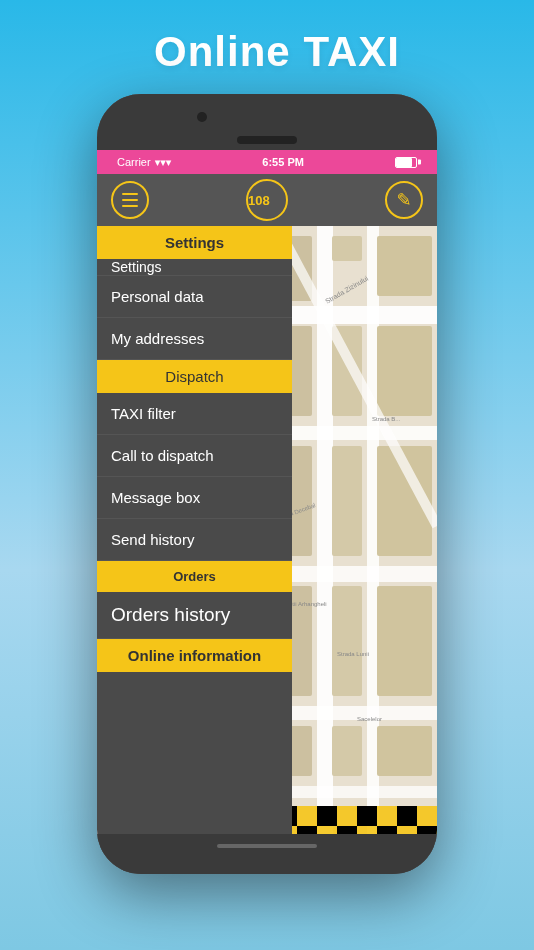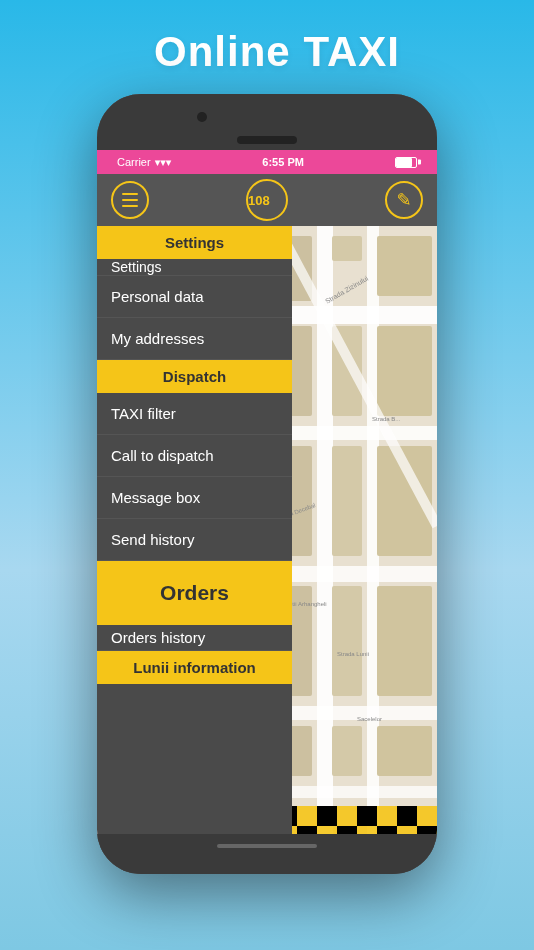--- a/index.html
+++ b/index.html
@@ -339,45 +339,45 @@
         <div class="menu-item" style="font-size:14px; padding:0 14px;">
           <span>Settings</span>
         </div>
         <div class="menu-item" style="font-size:15px; padding:12px 14px;">
           <span>Personal data</span>
         </div>
         <div class="menu-item" style="font-size:15px; padding:12px 14px;">
           <span>My addresses</span>
         </div>
 
+        <div class="section-header" style="background:#f5c518; color:#333; text-align:center; font-weight:400; padding:8px; font-size:15px;">
+          <span>Dispatch</span>
+        </div>
+        <div class="menu-item" style="font-size:15px; padding:12px 14px;">
+          <span>TAXI filter</span>
+        </div>
+        <div class="menu-item" style="font-size:15px; padding:12px 14px;">
+          <span>Call to dispatch</span>
+        </div>
+        <div class="menu-item" style="font-size:15px; padding:12px 14px;">
+          <span>Message box</span>
+        </div>
+        <div class="menu-item" style="font-size:15px; padding:12px 14px;">
+          <span>Send history</span>
+        </div>
+
+        <div class="section-header" style="background:#f5c518; color:#333; text-align:center; font-weight:700; padding:8px; font-size:13px;">
+          <span>Orders</span>
+        </div>
+        <div class="menu-item" style="font-size:19px; padding:12px 14px;">
+          <span>Orders history</span>
+        </div>
+
         <div class="section-header" style="background:#f5c518; color:#333; text-align:center; font-weight:700; padding:8px; font-size:15px;">
-          <span>Dispatch</span>
-        </div>
-        <div class="menu-item" style="font-size:15px; padding:12px 14px;">
-          <span>TAXI filter</span>
-        </div>
-        <div class="menu-item" style="font-size:15px; padding:12px 14px;">
-          <span>Call to dispatch</span>
-        </div>
-        <div class="menu-item" style="font-size:15px; padding:12px 14px;">
-          <span>Message box</span>
-        </div>
-        <div class="menu-item" style="font-size:15px; padding:12px 14px;">
-          <span>Send history</span>
-        </div>
-
-        <div class="section-header" style="background:#f5c518; color:#333; text-align:center; font-weight:700; padding:20px; font-size:21px;">
-          <span>Orders</span>
-        </div>
-        <div class="menu-item" style="font-size:15px; padding:4px 14px;">
-          <span>Orders history</span>
-        </div>
-
-        <div class="section-header" style="background:#f5c518; color:#333; text-align:center; font-weight:700; padding:8px; font-size:15px;">
-          <span>Lunii information</span>
+          <span>Online information</span>
         </div>
       </div>
     </div>
   </div>
 
   <div class="phone-bottom">
     <div class="home-indicator"></div>
   </div>
 </div>
 

